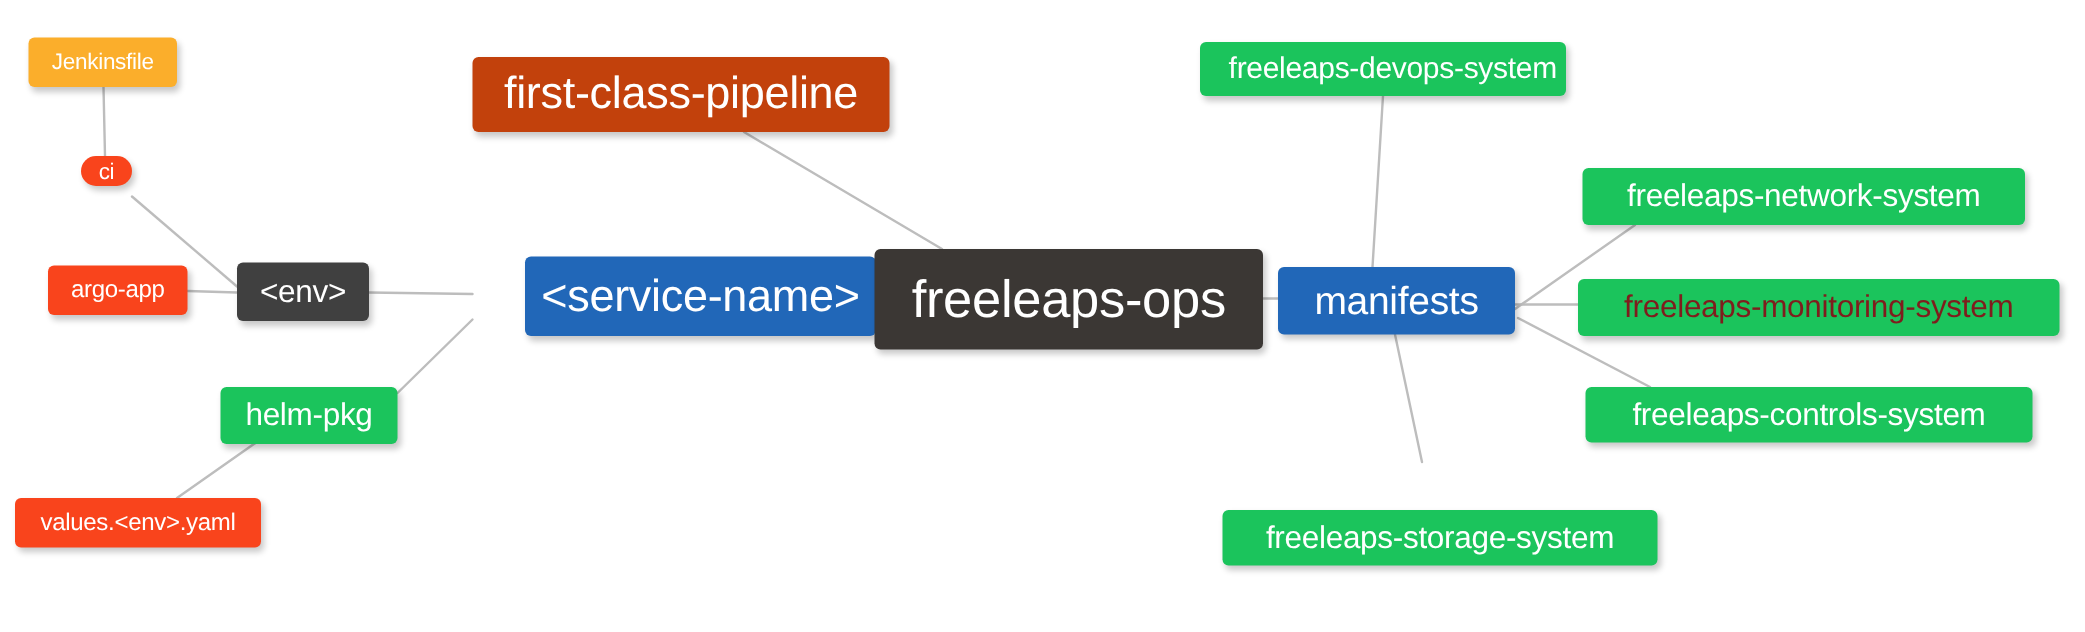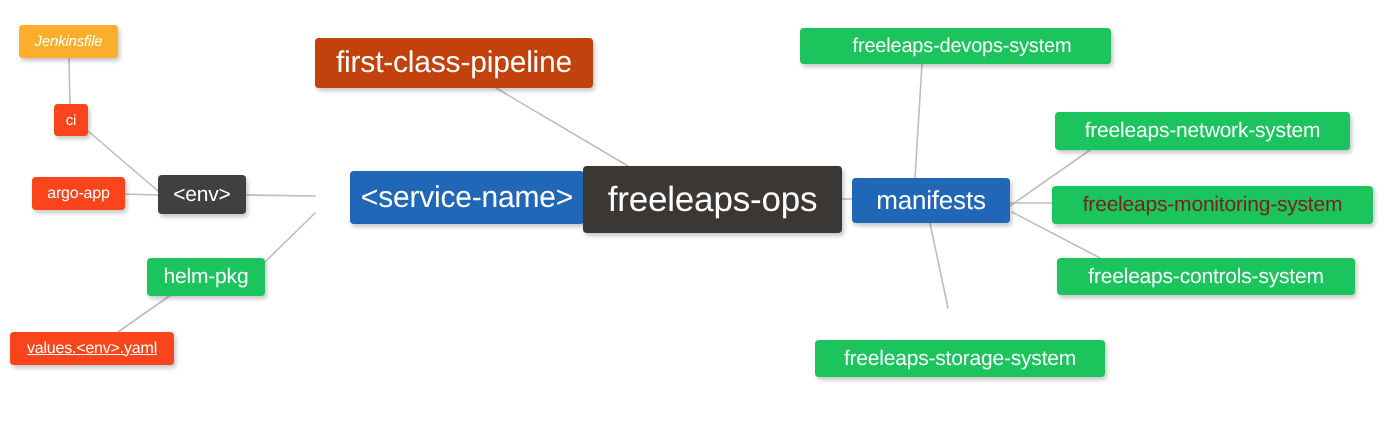--- a/index.html
+++ b/index.html
@@ -53,51 +53,51 @@
       <line x1="549" y1="198" x2="583" y2="198" stroke="#bdbdbd" stroke-width="1.6" stroke-linecap="round"></line>
       <line x1="496" y1="88" x2="628" y2="166" stroke="#bdbdbd" stroke-width="1.6" stroke-linecap="round"></line>
       <line x1="842" y1="199" x2="852" y2="199" stroke="#bdbdbd" stroke-width="1.6" stroke-linecap="round"></line>
       <line x1="915" y1="178" x2="922" y2="64" stroke="#bdbdbd" stroke-width="1.6" stroke-linecap="round"></line>
       <line x1="1010" y1="206" x2="1090" y2="150" stroke="#bdbdbd" stroke-width="1.6" stroke-linecap="round"></line>
       <line x1="1010" y1="203" x2="1052" y2="203" stroke="#bdbdbd" stroke-width="1.6" stroke-linecap="round"></line>
       <line x1="1012" y1="212" x2="1100" y2="258" stroke="#bdbdbd" stroke-width="1.6" stroke-linecap="round"></line>
       <line x1="930" y1="223" x2="948" y2="308" stroke="#bdbdbd" stroke-width="1.6" stroke-linecap="round"></line>
     </svg>
   <div id="nodes">
-      <div class="node" style="left: 19px; top: 25px; width: 99px; height: 33px; background: rgb(251, 174, 43); font-size: 15px; color: rgb(255, 255, 255); font-style: italic;">
+      <div class="node" style="left: 19px; top: 25px; width: 99px; height: 33px; background: rgb(251, 174, 43); font-size: 15px; color: rgb(255, 255, 255);">
         <span>Jenkinsfile</span>
       </div>
-      <div class="node" style="left: 54px; top: 104px; width: 34px; height: 32px; background: rgb(249, 68, 28); font-size: 15px; color: rgb(255, 255, 255);">
+      <div class="node" style="left: 54px; top: 104px; width: 34px; height: 20px; background: rgb(249, 68, 28); font-size: 15px; color: rgb(255, 255, 255); border-radius: 12px;">
         <span>ci</span>
       </div>
       <div class="node" style="left: 32px; top: 177px; width: 93px; height: 33px; background: rgb(249, 68, 28); font-size: 16px; color: rgb(255, 255, 255);">
         <span>argo-app</span>
       </div>
-      <div class="node" style="left: 10px; top: 332px; width: 164px; height: 33px; background: rgb(249, 68, 28); font-size: 16px; color: rgb(255, 255, 255); text-decoration: underline;">
+      <div class="node" style="left: 10px; top: 332px; width: 164px; height: 33px; background: rgb(249, 68, 28); font-size: 16px; color: rgb(255, 255, 255);">
         <span>values.&lt;env&gt;.yaml</span>
       </div>
       <div class="node" style="left: 158px; top: 175px; width: 88px; height: 39px; background: #404040; font-size: 21px; color: rgb(255, 255, 255);">
         <span>&lt;env&gt;</span>
       </div>
       <div class="node" style="left: 147px; top: 258px; width: 118px; height: 38px; background: rgb(27, 196, 92); font-size: 21px; color: rgb(255, 255, 255);">
         <span>helm-pkg</span>
       </div>
       <div class="node" style="left: 315px; top: 38px; width: 278px; height: 50px; background: #c2410c; font-size: 30px; color: rgb(255, 255, 255);">
         <span>first-class-pipeline</span>
       </div>
       <div class="node" style="left: 315px; top: 171px; width: 234px; height: 53px; background: rgb(33, 103, 184); font-size: 30px; color: rgb(255, 255, 255); margin-left: 35px;">
         <span>&lt;service-name&gt;</span>
       </div>
       <div class="node" style="left: 583px; top: 166px; width: 259px; height: 67px; background: rgb(59, 55, 52); font-size: 35px; color: rgb(255, 255, 255);">
         <span>freeleaps-ops</span>
       </div>
       <div class="node" style="left: 852px; top: 178px; width: 158px; height: 45px; background: rgb(33, 103, 184); font-size: 26px; color: rgb(255, 255, 255);">
         <span>manifests</span>
       </div>
-      <div class="node" style="left: 800px; top: 28px; width: 311px; height: 36px; background: rgb(27, 196, 92); font-size: 20px; color: rgb(255, 255, 255); padding-left: 13px;">
+      <div class="node" style="left: 800px; top: 28px; width: 244px; height: 36px; background: rgb(27, 196, 92); font-size: 20px; color: rgb(255, 255, 255); padding-left: 13px;">
         <span>freeleaps-devops-system</span>
       </div>
       <div class="node" style="left: 1055px; top: 112px; width: 295px; height: 38px; background: rgb(27, 196, 92); font-size: 21px; color: rgb(255, 255, 255);">
         <span>freeleaps-network-system</span>
       </div>
       <div class="node" style="left: 1052px; top: 186px; width: 321px; height: 38px; background: rgb(27, 196, 92); font-size: 21px; color: #7f1d1d;">
         <span>freeleaps-monitoring-system</span>
       </div>
       <div class="node" style="left: 1057px; top: 258px; width: 298px; height: 37px; background: rgb(27, 196, 92); font-size: 21px; color: rgb(255, 255, 255); align-items: center;">
         <span>freeleaps-controls-system</span>

